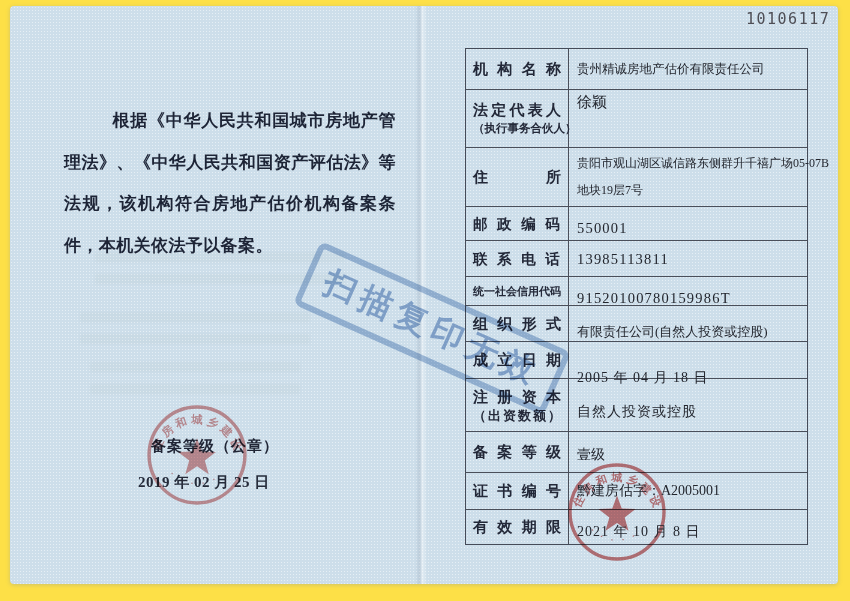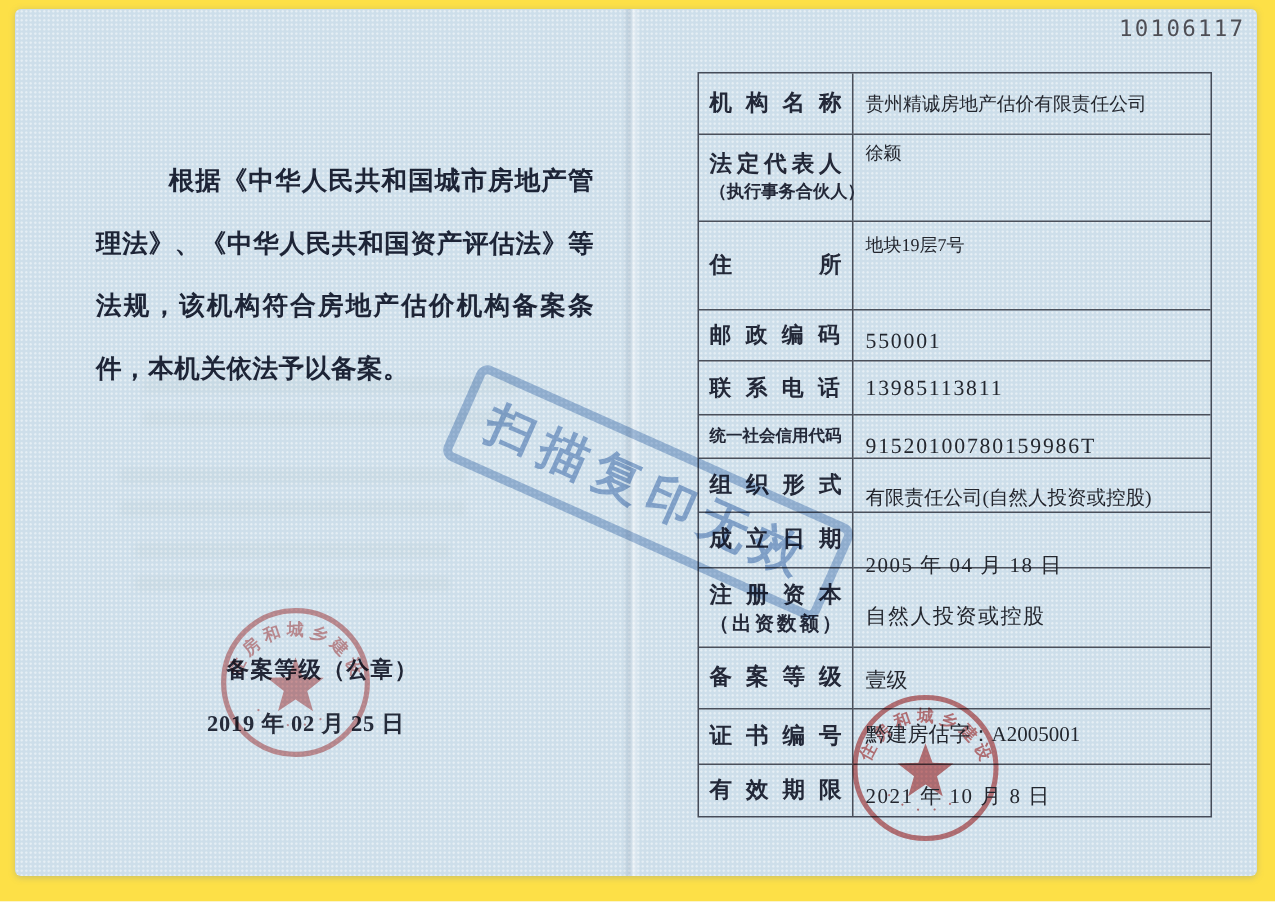--- a/index.html
+++ b/index.html
@@ -31,21 +31,21 @@
   .cell{position:relative;overflow:visible;}
   .label{border-right:1px solid #4a4f5a;display:flex;flex-direction:column;justify-content:center;
         padding:0 7px;color:#232838;}
   .row + .row .cell{border-top:1px solid #4a4f5a;}
   .lab1{display:block;width:100%;font-size:15px;font-weight:bold;
         text-align:justify;text-align-last:justify;line-height:20px;}
   .l2{display:block;width:100%;font-size:11.5px;font-weight:bold;white-space:nowrap;
         text-align:justify;text-align-last:justify;line-height:17px;}
   .l2:empty,.v2:empty{display:none;}
   .value{display:flex;align-items:center;padding-left:8px;color:#23262e;}
-  .value span{position:relative;z-index:2;white-space:nowrap;font-size:12px;line-height:16px;}
+  .value span{position:relative;z-index:2;white-space:nowrap;font-size:15px;line-height:16px;}
   .num span{font-size:14.5px;letter-spacing:1.2px;}
   .r1 .value span{font-size:12.5px;}
   .r2 .value{align-items:flex-start;padding-top:4px;}
   .r3 .value{flex-direction:column;align-items:flex-start;justify-content:flex-start;padding-top:2px;}
   .r3 .value span{display:block;font-size:12px;line-height:27px;}
   .r4 .value span{transform:translateY(4px);}
   .r6 .label .lab1{font-size:11px;letter-spacing:0;}
   .r6 .value{align-items:flex-end;}
   .r6 .value span{transform:translateY(1px);}
   .r7 .value{align-items:center;}
@@ -101,20 +101,21 @@
         </div>
       <div class="cell value">
           <span>徐颖</span>
         </div>
     </div>
     <div class="row r3">
       <div class="cell label">
           <span class="lab1">住所</span>
         </div>
       <div class="cell value">
+          <span>贵阳市观山湖区诚信路东侧群升千禧广场05-07B</span>
           <span class="v2">地块19层7号</span>
         </div>
     </div>
     <div class="row r4 num">
       <div class="cell label">
           <span class="lab1">邮政编码</span>
         </div>
       <div class="cell value">
           <span>550001</span>
         </div>

